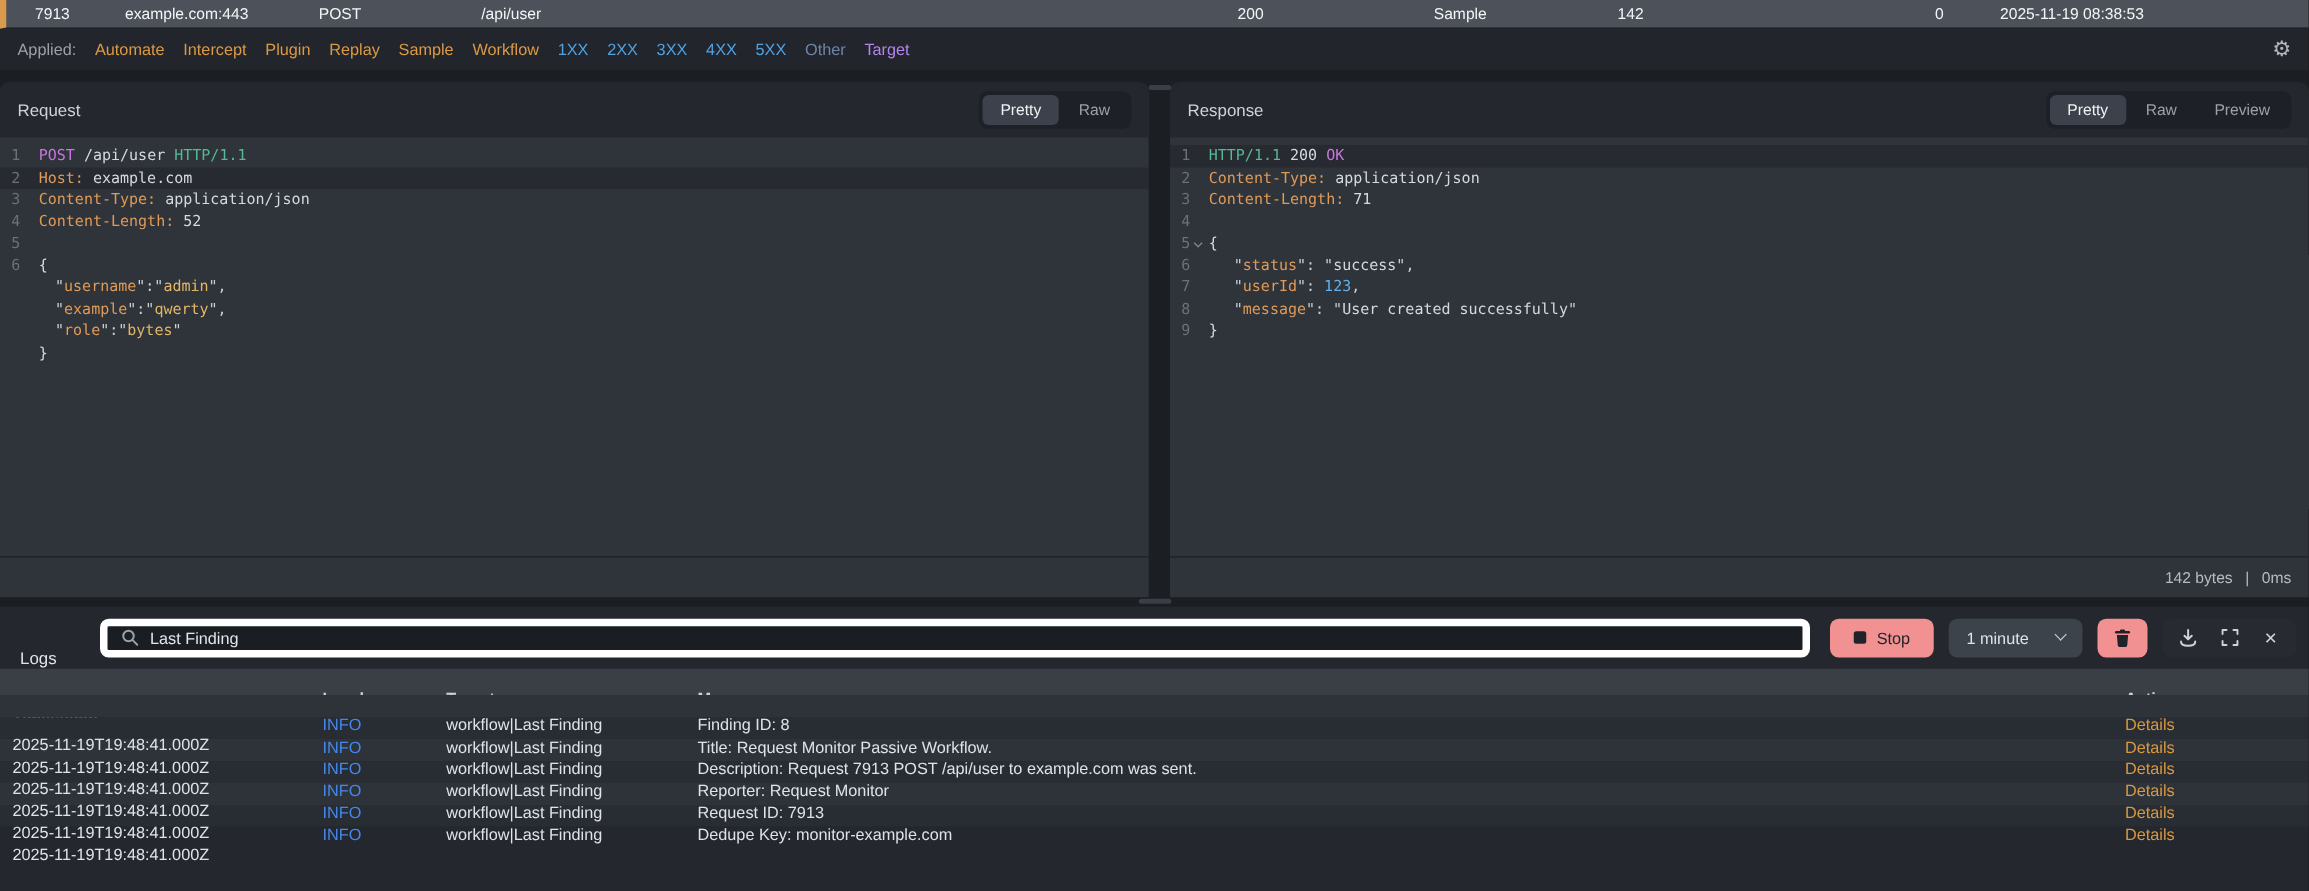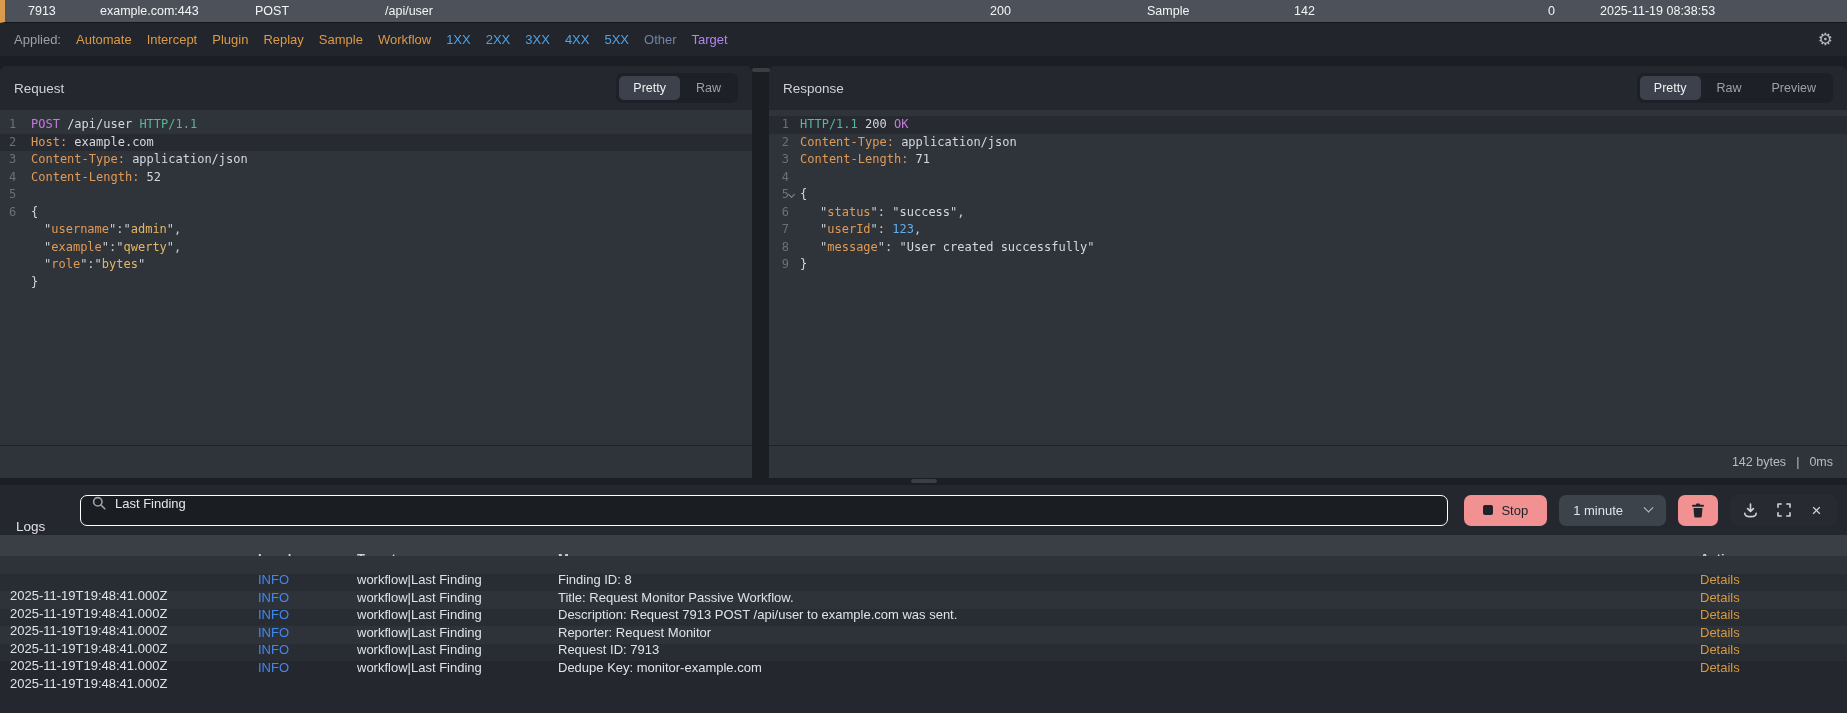--- a/index.html
+++ b/index.html
@@ -51,22 +51,22 @@
   .gear { margin-left: auto; color: #b2b7bf; font-size: 17px; cursor: pointer; line-height: 1; }
   
   .main { height: 422px; display: flex; padding-top: 10px; background: #1b1e23; }
   .panel {
     background: #2f333a;
     border-radius: 7px 7px 0 0;
     display: flex;
     flex-direction: column;
     overflow: hidden;
   }
-  .panel.left  { width: 752px; }
-  .panel.right { flex: 1; text-align: right; }
+  .panel.left  { width: 919px; }
+  .panel.right { flex: 1; }
   .v-splitter { width: 17px; position: relative; }
   .v-splitter .handle {
     position: absolute; top: 2px; left: 50%; transform: translateX(-50%);
     width: 18px; height: 4px; border-radius: 2px; background: #3a3f47; cursor: col-resize;
   }
   .panel-header {
     height: 44px;
     background: #24272e;
     display: flex;
     align-items: center;
@@ -150,24 +150,24 @@
     align-items: center;
     padding: 0 10px;
     gap: 12px;
     flex-shrink: 0;
   }
   .logs-title { width: 58px; padding-left: 6px; font-size: 13.5px; color: #dfe2e7; margin-top: 33px; }
   .search {
     flex: 1;
     height: 31px;
     background: #1a1d22;
-    border: 1px solid #ffffff;
+    border: 6px solid #ffffff;
     border-radius: 7px;
     display: flex;
-    align-items: flex-start;
+    align-items: center;
     padding: 0 11px;
     gap: 9px;
   }
   .search input {
     flex: 1; background: transparent; border: none; outline: none;
     color: #e3e6ea; font-size: 13px; font-family: "Liberation Sans", sans-serif;
   }
   .stop-btn {
     margin-left: 4px;
     height: 31px;

